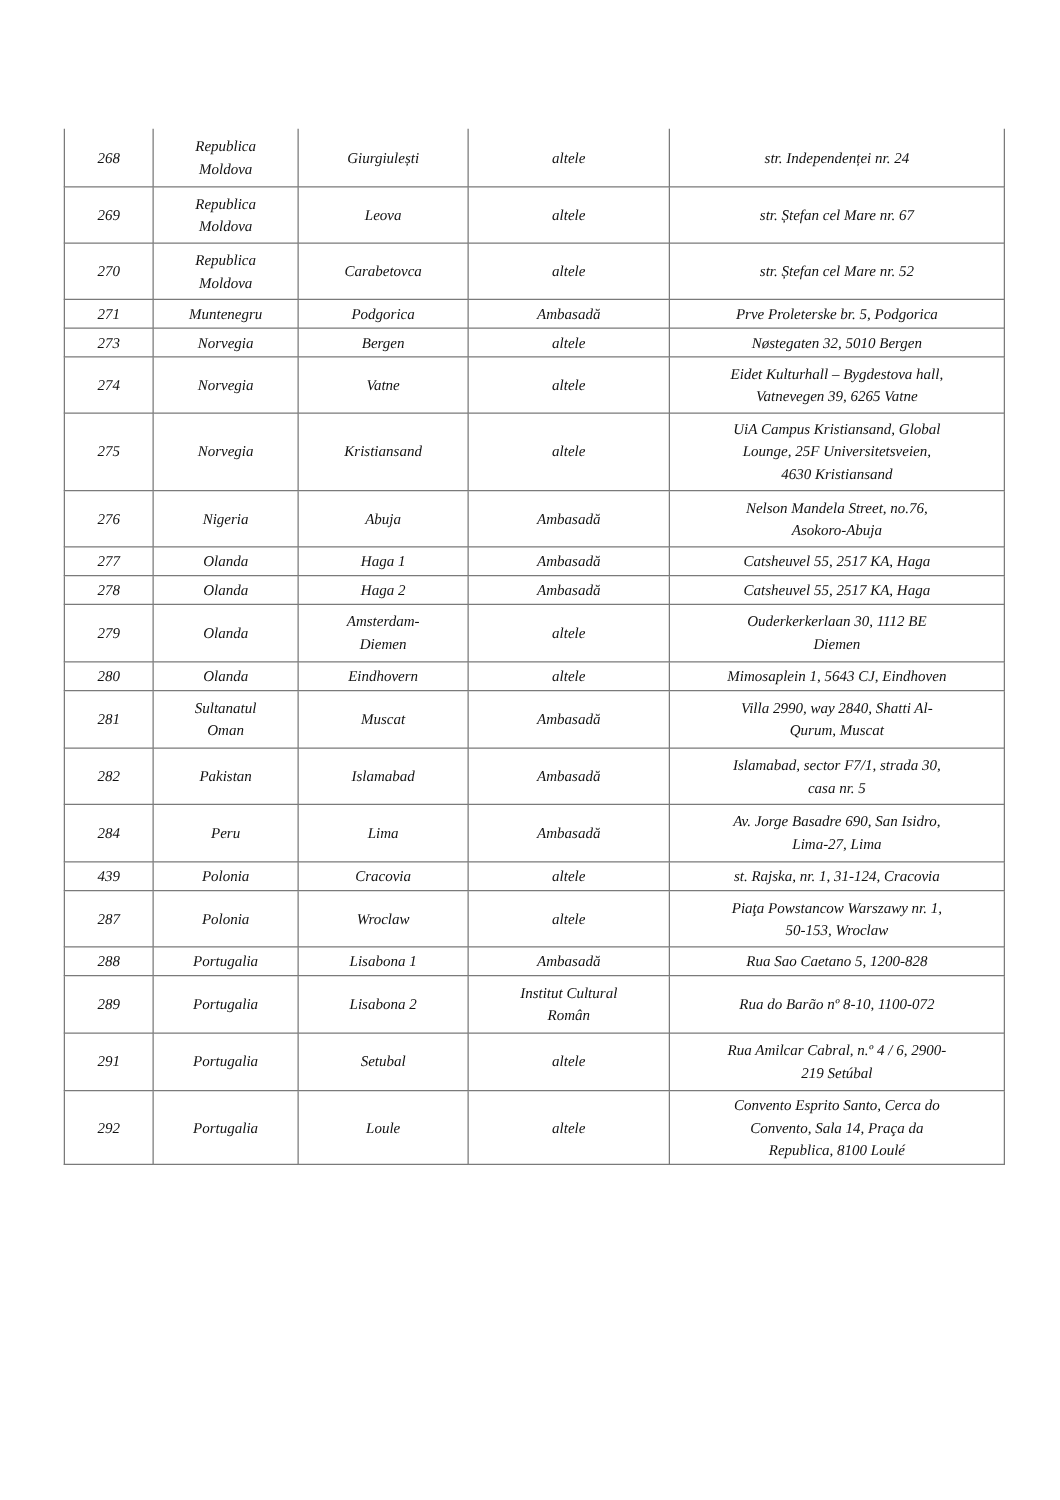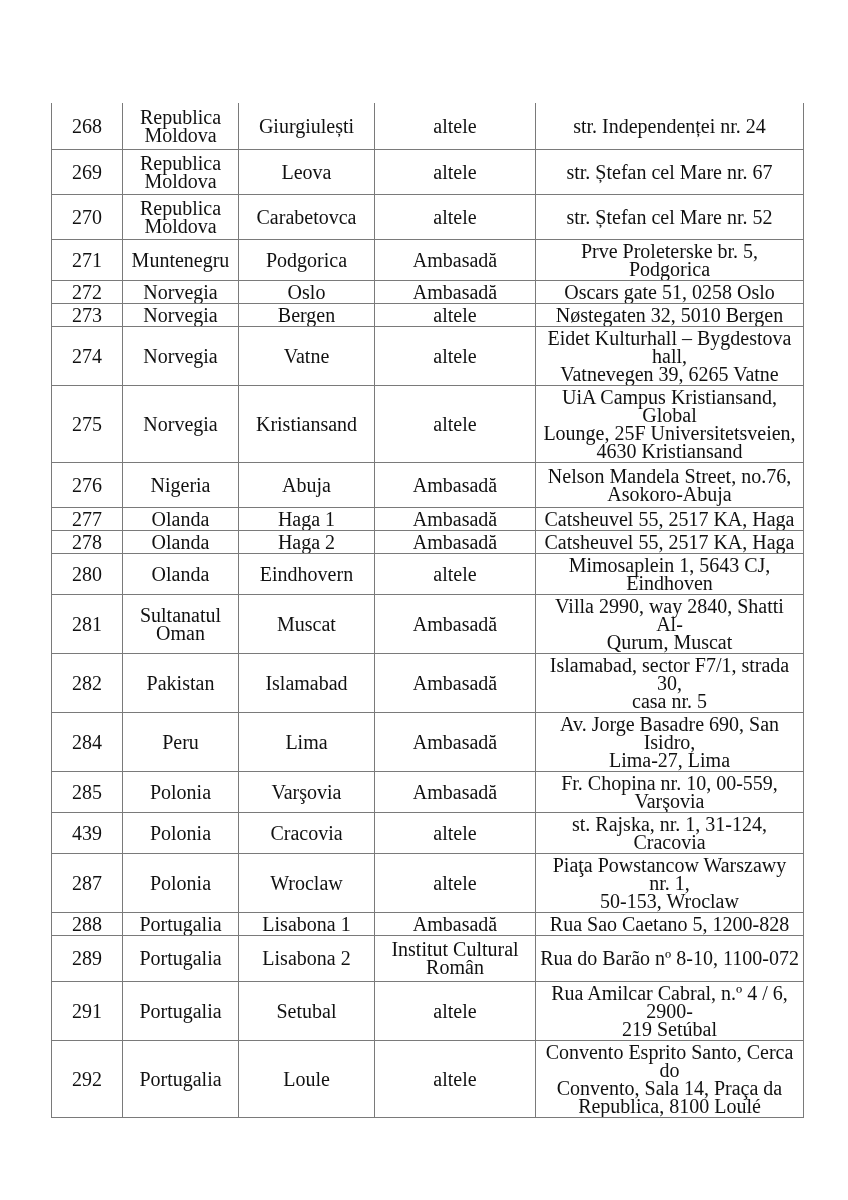--- a/index.html
+++ b/index.html
@@ -1,18 +1,18 @@
 <!DOCTYPE html>
 <html><head>
   <meta charset="utf-8">
   <style>
     html, body { margin: 0; padding: 0; background: #ffffff; }
     body { width: 848px; height: 1200px; position: relative; overflow: hidden; font-family: "Liberation Serif", serif; color: #111; }
     .page { position: absolute; left: 51px; top: 103px; }
-    table { border-collapse: collapse; table-layout: fixed; width: 752px; font-size: 20px; line-height: 18px; }
+    table { border-collapse: collapse; table-layout: fixed; width: 752px; font-size: 12px; line-height: 18px; font-style: italic; }
     td { border: 1px solid #7a7a7a; text-align: center; vertical-align: middle; padding: 2px 4px; overflow: hidden; }
     tr:first-child td { border-top: none; }
     col.c1 { width: 71px; }
     col.c2 { width: 116px; }
     col.c3 { width: 136px; }
     col.c4 { width: 161px; }
     col.c5 { width: 268px; }
     td.ml { white-space: pre-line; }
   </style>
 </head>
@@ -53,27 +53,20 @@
           <td class="ml">str. Ștefan cel Mare nr. 52</td>
         </tr>
         <tr style="height: 23px;">
           <td class="ml">271</td>
           <td class="ml">Muntenegru</td>
           <td class="ml">Podgorica</td>
           <td class="ml">Ambasadă</td>
           <td class="ml">Prve Proleterske br. 5, Podgorica</td>
         </tr>
         <tr style="height: 23px;">
-          <td class="ml">272</td>
-          <td class="ml">Norvegia</td>
-          <td class="ml">Oslo</td>
-          <td class="ml">Ambasadă</td>
-          <td class="ml">Oscars gate 51, 0258 Oslo</td>
-        </tr>
-        <tr style="height: 23px;">
           <td class="ml">273</td>
           <td class="ml">Norvegia</td>
           <td class="ml">Bergen</td>
           <td class="ml">altele</td>
           <td class="ml">Nøstegaten 32, 5010 Bergen</td>
         </tr>
         <tr style="height: 45px;">
           <td class="ml">274</td>
           <td class="ml">Norvegia</td>
           <td class="ml">Vatne</td>
@@ -105,20 +98,29 @@
           <td class="ml">Ambasadă</td>
           <td class="ml">Catsheuvel 55, 2517 KA, Haga</td>
         </tr>
         <tr style="height: 23px;">
           <td class="ml">278</td>
           <td class="ml">Olanda</td>
           <td class="ml">Haga 2</td>
           <td class="ml">Ambasadă</td>
           <td class="ml">Catsheuvel 55, 2517 KA, Haga</td>
         </tr>
+        <tr style="height: 46px;">
+          <td class="ml">279</td>
+          <td class="ml">Olanda</td>
+          <td class="ml">Amsterdam-
+Diemen</td>
+          <td class="ml">altele</td>
+          <td class="ml">Ouderkerkerlaan 30, 1112 BE
+Diemen</td>
+        </tr>
         <tr style="height: 23px;">
           <td class="ml">280</td>
           <td class="ml">Olanda</td>
           <td class="ml">Eindhovern</td>
           <td class="ml">altele</td>
           <td class="ml">Mimosaplein 1, 5643 CJ, Eindhoven</td>
         </tr>
         <tr style="height: 46px;">
           <td class="ml">281</td>
           <td class="ml">Sultanatul
@@ -136,28 +138,20 @@
           <td class="ml">Islamabad, sector F7/1, strada 30,
 casa nr. 5</td>
         </tr>
         <tr style="height: 46px;">
           <td class="ml">284</td>
           <td class="ml">Peru</td>
           <td class="ml">Lima</td>
           <td class="ml">Ambasadă</td>
           <td class="ml">Av. Jorge Basadre 690, San Isidro,
 Lima-27, Lima</td>
-        </tr>
-        <tr style="height: 40px;">
-          <td class="ml">285</td>
-          <td class="ml">Polonia</td>
-          <td class="ml">Varşovia</td>
-          <td class="ml">Ambasadă</td>
-          <td class="ml">Fr. Chopina nr. 10, 00-559,
-Varşovia</td>
         </tr>
         <tr style="height: 23px;">
           <td class="ml">439</td>
           <td class="ml">Polonia</td>
           <td class="ml">Cracovia</td>
           <td class="ml">altele</td>
           <td class="ml">st. Rajska, nr. 1, 31-124, Cracovia</td>
         </tr>
         <tr style="height: 45px;">
           <td class="ml">287</td>

